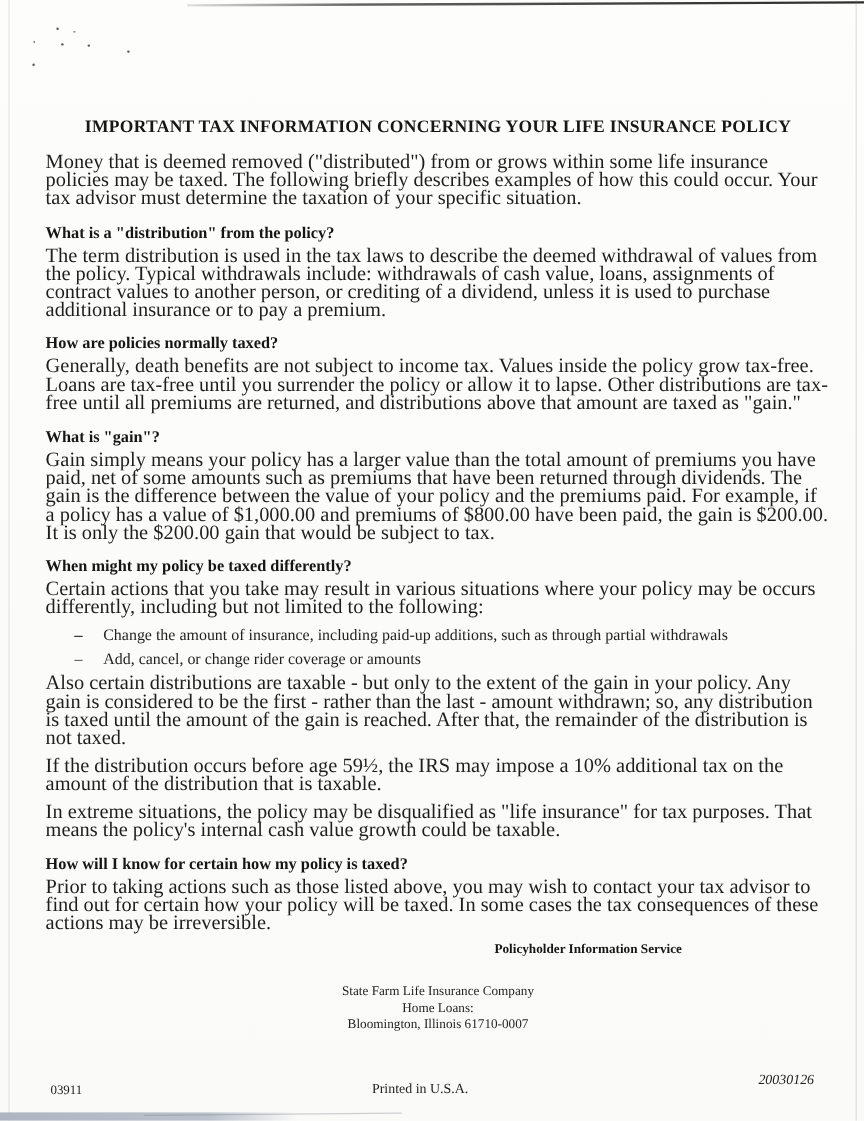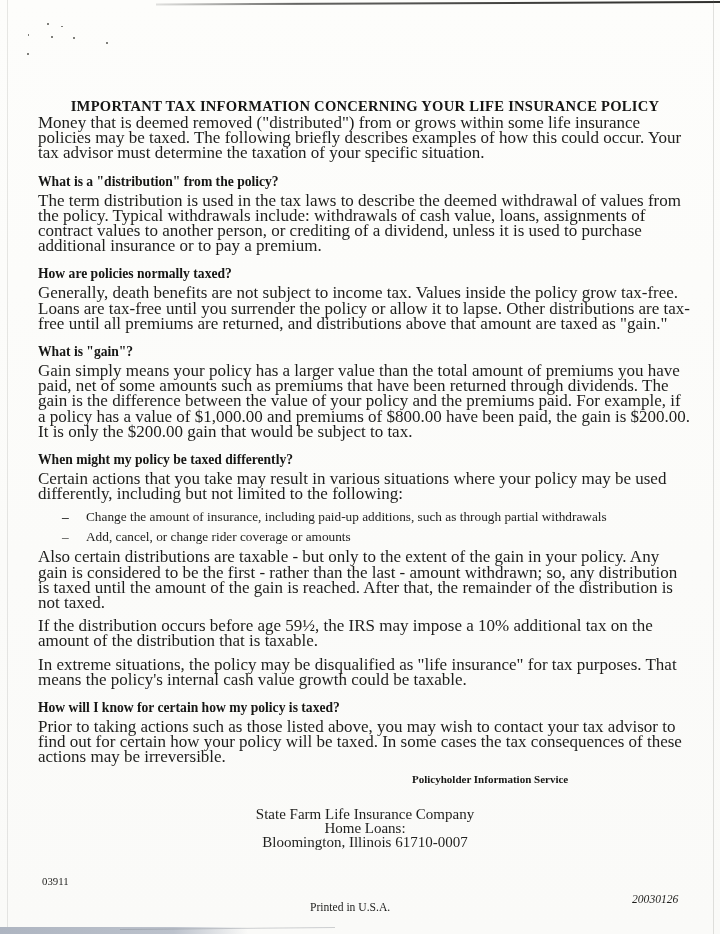--- a/index.html
+++ b/index.html
@@ -28,36 +28,36 @@
   .scan-bottom-hair {
     position: absolute; bottom: 5px; left: 120px; width: 215px; height: 1px;
     background: rgba(120,125,135,0.35); transform: rotate(-0.5deg);
   }
   .speck { position: absolute; border-radius: 50%; background: #55544f; }
 
   
   .content { position: absolute; left: 38px; top: 98px; width: 654px; }
   .doc-title {
     font-size: 14.6px; font-weight: bold; text-align: center;
-    margin: 0 0 1px 0; letter-spacing: 0.25px; line-height: 16px; color: #161614;
+    margin: 0 0 13px 0; letter-spacing: 0.25px; line-height: 16px; color: #161614;
   }
   .para { font-size: 17px; line-height: 15.2px; margin: 0 0 8px 0; }
   .section-heading { font-size: 13.6px; font-weight: bold; margin: 13px 0 4px 0; line-height: 15px; color: #161614; }
   ul.bullets { list-style: none; margin: 3px 0 0 0; padding: 0; }
   ul.bullets li {
     font-size: 13.3px; line-height: 15.2px; margin: 0 0 4.8px 0;
     padding-left: 48px; position: relative;
   }
   ul.bullets li .dash { position: absolute; left: 24px; top: 0; }
   .signature {
     font-size: 11px; font-weight: bold; margin: 6px 0 0 374px;
     white-space: nowrap; color: #161614;
   }
-  .company { text-align: center; font-size: 15px; line-height: 14.3px; margin-top: 22px; }
-  .footer-left  { position: absolute; left: 42px;  top: 875px; font-size: 10.8px; }
+  .company { text-align: center; font-size: 11px; line-height: 14.3px; margin-top: 22px; }
+  .footer-left  { position: absolute; left: 42px;  top: 903px; font-size: 10.8px; }
   .footer-center{ position: absolute; left: 310px; top: 901px; font-size: 11.6px; }
   .footer-right { position: absolute; left: 632px; top: 893px; font-size: 11.6px; font-style: italic; }
 </style>
 </head>
 <body>
 
 <div class="page">
 
   <div class="scan-top-line"></div>
   <div class="scan-left-line"></div>
@@ -84,21 +84,21 @@
         <div>
           <div class="section-heading">How are policies normally taxed?</div>
           <p class="para">Generally, death benefits are not subject to income tax. Values inside the policy grow tax-free. Loans are tax-free until you surrender the policy or allow it to lapse. Other distributions are tax-free until all premiums are returned, and distributions above that amount are taxed as "gain."</p>
         </div>
         <div>
           <div class="section-heading">What is "gain"?</div>
           <p class="para">Gain simply means your policy has a larger value than the total amount of premiums you have paid, net of some amounts such as premiums that have been returned through dividends. The gain is the difference between the value of your policy and the premiums paid. For example, if a policy has a value of $1,000.00 and premiums of $800.00 have been paid, the gain is $200.00. It is only the $200.00 gain that would be subject to tax.</p>
         </div>
         <div>
           <div class="section-heading">When might my policy be taxed differently?</div>
-          <p class="para">Certain actions that you take may result in various situations where your policy may be used differently, including but not limited to the following:</p>
+          <p class="para">Certain actions that you take may result in various situations where your policy may be occurs differently, including but not limited to the following:</p>
           <ul class="bullets">
             <li><span class="dash">–</span></li>
             <li><span class="dash">–</span><span>Change the amount of insurance, including paid-up additions, such as through partial withdrawals</span></li>
             <li><span class="dash">–</span><span>Add, cancel, or change rider coverage or amounts</span></li>
           </ul>
           <p class="para">Also certain distributions are taxable - but only to the extent of the gain in your policy. Any gain is considered to be the first - rather than the last - amount withdrawn; so, any distribution is taxed until the amount of the gain is reached. After that, the remainder of the distribution is not taxed.</p>
           <p class="para">If the distribution occurs before age 59½, the IRS may impose a 10% additional tax on the amount of the distribution that is taxable.</p>
           <p class="para">In extreme situations, the policy may be disqualified as "life insurance" for tax purposes. That means the policy's internal cash value growth could be taxable.</p>
         </div>
         <div>

